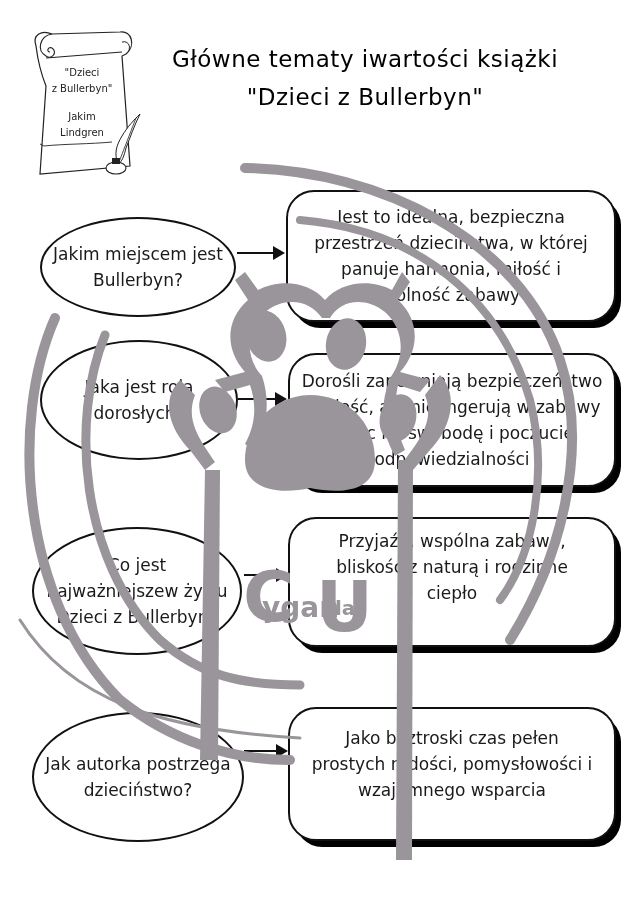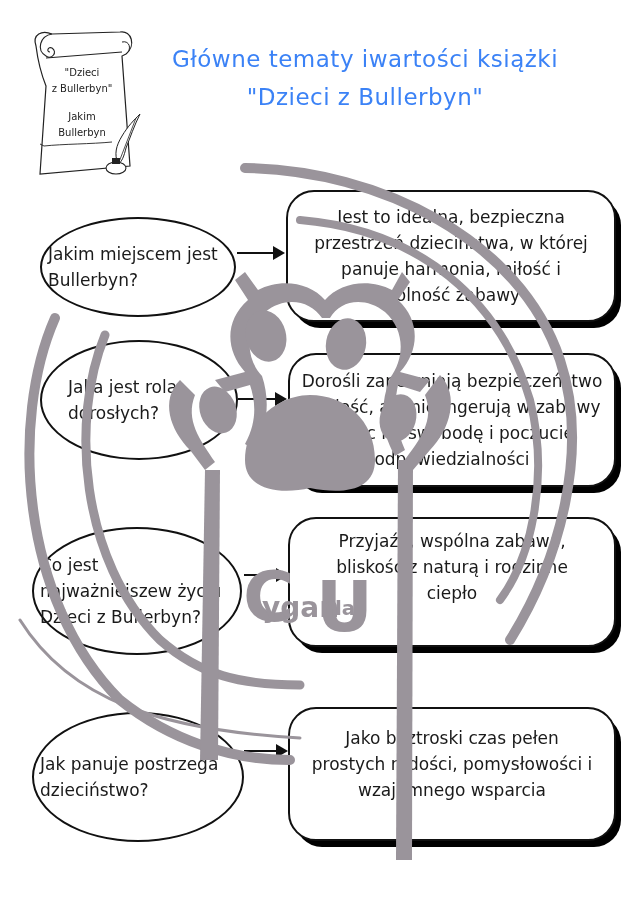--- a/index.html
+++ b/index.html
@@ -12,26 +12,26 @@
   .abs { position: absolute; }
   .scroll {
     left: 22px; top: 26px; width: 128px; height: 150px;
   }
   .scroll-text {
     position: absolute; left: 18px; width: 84px; text-align: center;
     font-family: "DejaVu Sans", sans-serif; font-size: 10px; line-height: 14px; color: #222;
   }
   .title {
     left: 150px; width: 430px; text-align: center;
-    font-family: "DejaVu Sans", sans-serif; font-size: 23px; letter-spacing: 0.5px; color: #3b82f6;
+    font-family: "DejaVu Sans", sans-serif; font-size: 23px; letter-spacing: 0.5px; color: #000000;
     font-weight: normal;
   }
   .ellipse {
     position: absolute; border: 2px solid #111; border-radius: 50%;
-    display: flex; align-items: center; justify-content: center; 
+    display: flex; align-items: center; justify-content: center; text-align: center;
     font-size: 17px; line-height: 26px; box-sizing: border-box; padding: 0 6px;
     background: #fff;
   }
   .box {
     position: absolute; border: 2px solid #111; border-radius: 28px;
     display: flex; align-items: center; justify-content: center; text-align: center;
     font-size: 17px; line-height: 26px; box-sizing: border-box; padding: 6px 14px;
     background: #fff;
     box-shadow: 6px 7px 0 -1px #000;
   }
@@ -54,21 +54,21 @@
     <path d="M104 28 C110 24 108 14 100 16" fill="none" stroke="#222" stroke-width="1"></path>
     <path d="M18 118 L22 120 C40 118 70 118 90 116" fill="none" stroke="#222" stroke-width="0.9"></path>
     <path d="M96 138 C92 128 94 120 100 110 C106 100 112 94 118 88 C112 100 108 112 104 122 C102 130 100 136 96 138 Z" fill="#fff" stroke="#222" stroke-width="1"></path>
     <path d="M97 136 L114 92" stroke="#222" stroke-width="0.8"></path>
     <ellipse cx="94" cy="142" rx="10" ry="6" fill="#fff" stroke="#222" stroke-width="1.1"></ellipse>
     <rect x="90" y="132" width="8" height="6" fill="#222"></rect>
   </svg>
   <div class="scroll-text" style="top:40px;">"Dzieci</div>
   <div class="scroll-text" style="top:56px;">z Bullerbyn"</div>
   <div class="scroll-text" style="top:84px;">Jakim</div>
-  <div class="scroll-text" style="top:100px;">Bullerbyn</div>
+  <div class="scroll-text" style="top:100px;">Lindgren</div>
 </div>
 
 <div class="abs title" style="top:46px;">Główne tematy iwartości książki</div>
 <div class="abs title" style="top:84px;">"Dzieci z Bullerbyn"</div>
 
 <div class="ellipse" style="left:40px; top:217px; width:196px; height:100px;">
   <span>Jakim miejscem jest Bullerbyn?</span>
 </div>
 <div class="arrow" style="left:237px; top:252px; width:46px;"></div>
 <div class="box" style="left:286px; top:190px; width:330px; height:132px; padding:6px 24px;">
@@ -85,21 +85,21 @@
 
 <div class="ellipse" style="left:32px; top:527px; width:210px; height:128px;">
   <span>Co jest najważniejszew życiu Dzieci z Bullerbyn?</span>
 </div>
 <div class="arrow" style="left:244px; top:574px; width:42px;"></div>
 <div class="box" style="left:288px; top:517px; width:328px; height:130px; padding:6px 40px;">
   <span style="margin-top:-30px;">Przyjaźń, wspólna zabawa, bliskość z naturą i rodzinne ciepło</span>
 </div>
 
 <div class="ellipse" style="left:32px; top:712px; width:212px; height:130px;">
-  <span>Jak panuje postrzega dzieciństwo?</span>
+  <span>Jak autorka postrzega dzieciństwo?</span>
 </div>
 <div class="arrow" style="left:244px; top:750px; width:42px;"></div>
 <div class="box" style="left:288px; top:707px; width:328px; height:134px; padding:6px 20px;">
   <span style="margin-top:-20px;">Jako beztroski czas pełen prostych radości, pomysłowości i wzajemnego wsparcia</span>
 </div>
 
 <svg class="watermark" viewBox="0 0 636 900">
   <g fill="none" stroke="#9a949b" stroke-linecap="round">
 
     <path d="M55 318 C10 420 20 600 120 700 C170 740 230 760 290 760" stroke-width="10"></path>

